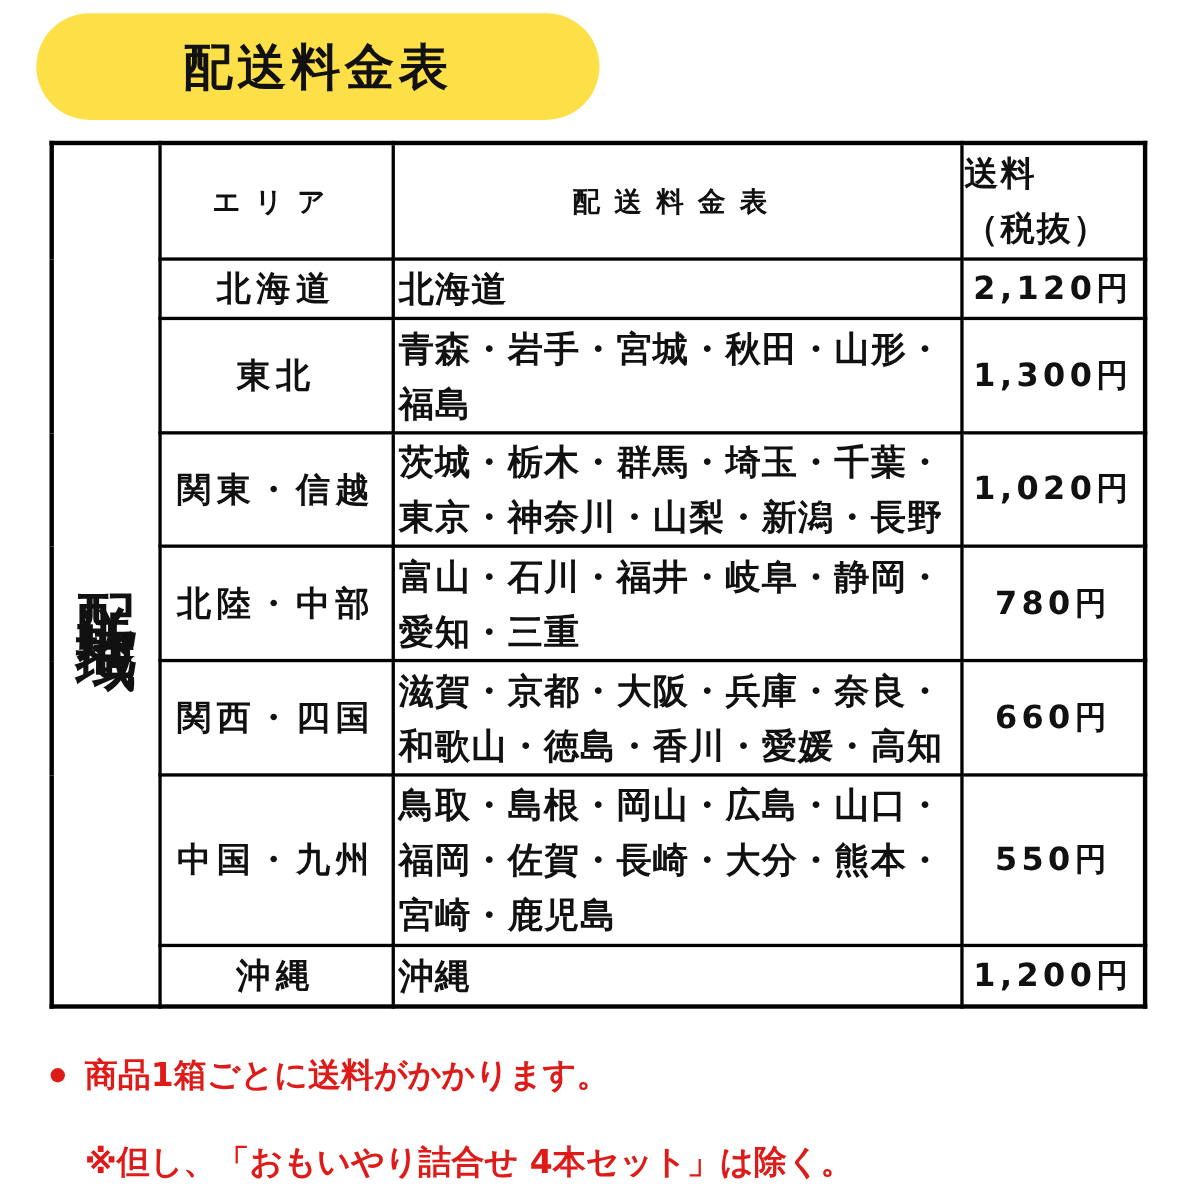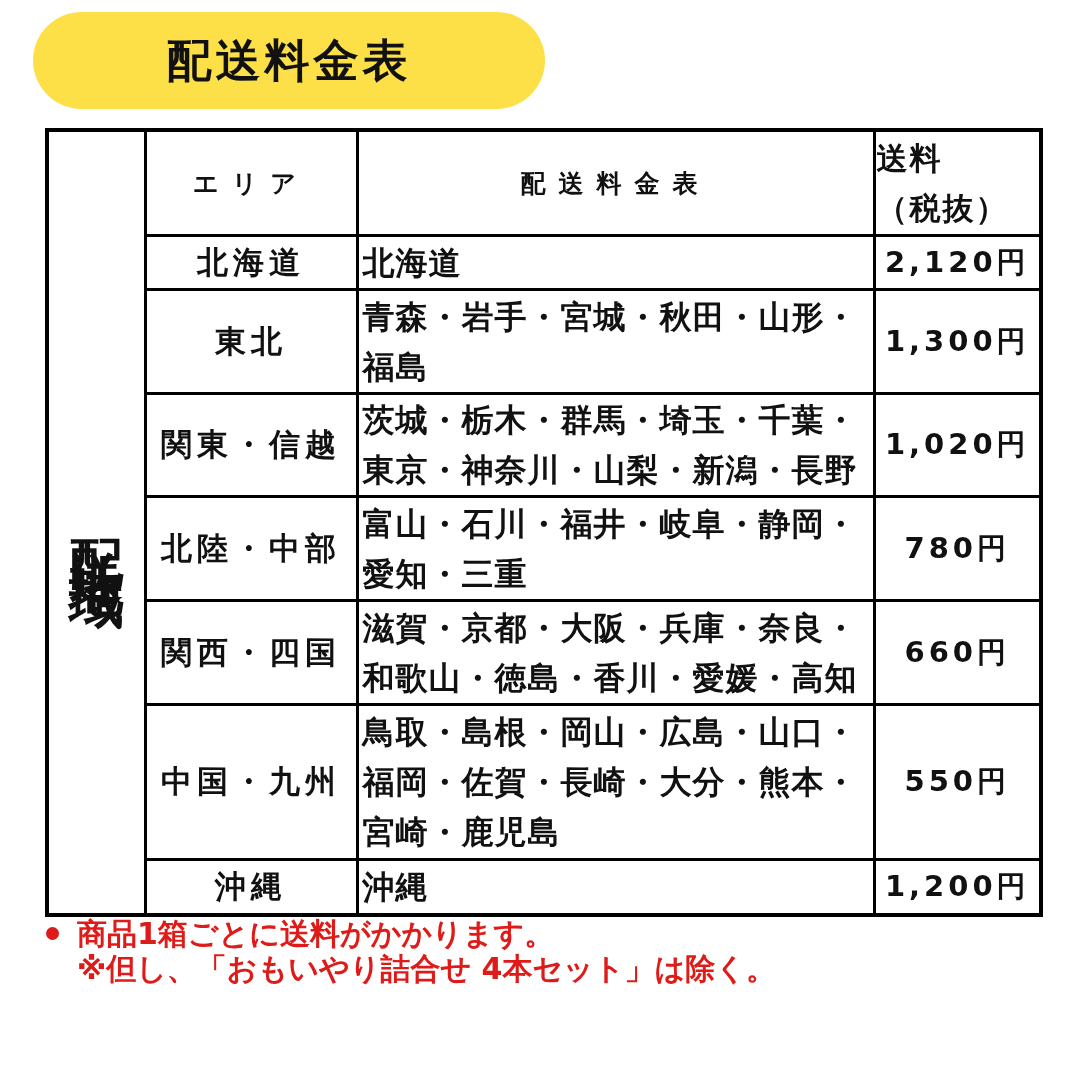--- a/index.html
+++ b/index.html
@@ -36,21 +36,21 @@
   .hdr-fee   { font-size:31px; letter-spacing:2px;
                white-space:pre-line; line-height:50px; }
 
   .area-cell { text-align:center; font-size:31px; letter-spacing:5px; }
   .pref-cell { text-align:left; font-size:32px; letter-spacing:1px;
                line-height:50px; padding:0 2px 0 4px; }
   .fee-cell  { text-align:center; font-size:29px; letter-spacing:4px; }
 
   
   .notes { position:absolute; left:42px; top:916px; width:1005px; color:#DE1B18; }
-  .note  { display:flex; align-items:flex-start; }
+  .note  { display:flex; align-items:flex-start;margin-top:44px; }
   .note-marker { flex:0 0 35px; width:35px; }
   .note-dot { display:block; width:13px; height:13px; border-radius:50%;
               background:#DE1B18; margin:11px 0 0 4px; }
   .note-text { font-size:30px; line-height:35px; white-space:pre-line;
                font-weight:800; }
 </style>
 </head>
 <body>
 
 <div class="title-pill">

